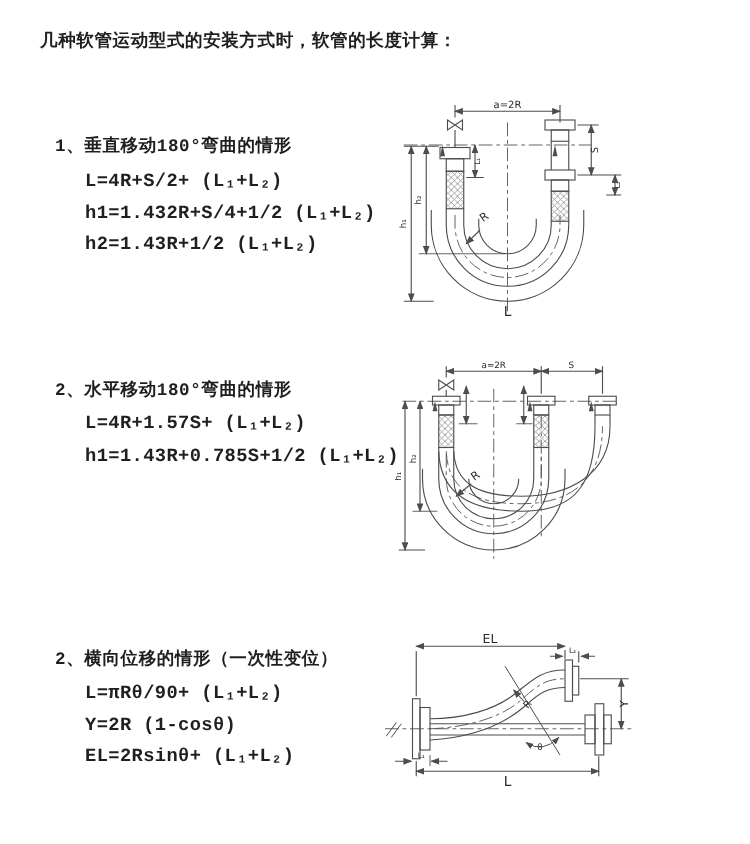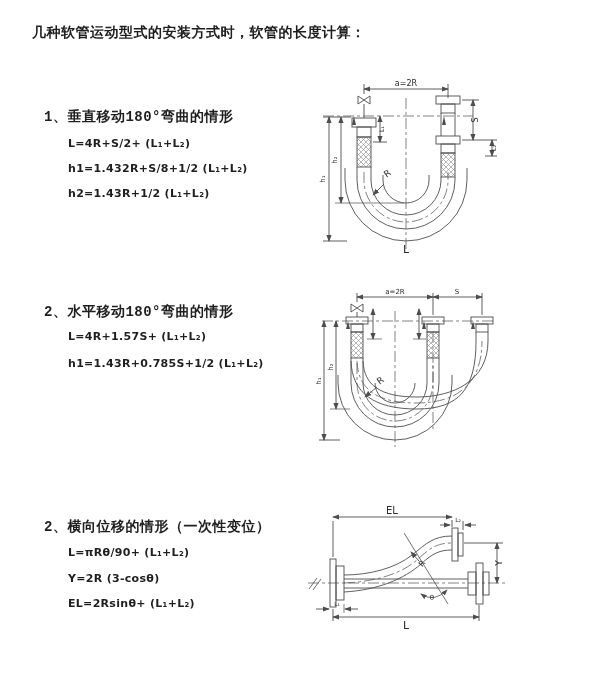--- a/index.html
+++ b/index.html
@@ -2,43 +2,43 @@
 <html><head>
 <meta charset="utf-8">
 <style>
   html,body{margin:0;padding:0;background:#ffffff;}
   .page{
     position:relative;width:600px;height:675px;background:#ffffff;
     font-family:"DejaVu Sans","Liberation Sans",sans-serif;color:#1f1f1f;overflow:hidden;
   }
   .title{position:absolute;left:32px;top:24px;font-size:14px;font-weight:700;letter-spacing:.5px;}
   .heading{position:absolute;font-size:14px;font-weight:700;letter-spacing:.5px;font-family:Liberation Mono, monospace;}
-  .formula{position:absolute;font-size:11px;font-weight:600;letter-spacing:.3px;}
+  .formula{position:absolute;font-size:15px;font-weight:600;letter-spacing:.3px;font-family:Liberation Mono, monospace;}
   svg{position:absolute;}
   svg text{font-family:"DejaVu Sans","Liberation Sans",sans-serif;fill:#2a2a2a;}
 </style>
 </head>
 <body>
 
 <div class="page">
 
   <div class="title">几种软管运动型式的安装方式时，软管的长度计算：</div>
 
   <div class="heading" style="left:44px;top:108px">1、垂直移动180°弯曲的情形</div>
   <div class="formula" style="left:68px;top:137px">L=4R+S/2+ (L₁+L₂)</div>
-  <div class="formula" style="left:68px;top:162px">h1=1.432R+S/8+1/2 (L₁+L₂)</div>
+  <div class="formula" style="left:68px;top:162px">h1=1.432R+S/4+1/2 (L₁+L₂)</div>
   <div class="formula" style="left:68px;top:187px">h2=1.43R+1/2 (L₁+L₂)</div>
 
   <div class="heading" style="left:44px;top:303px">2、水平移动180°弯曲的情形</div>
   <div class="formula" style="left:68px;top:330px">L=4R+1.57S+ (L₁+L₂)</div>
   <div class="formula" style="left:68px;top:357px">h1=1.43R+0.785S+1/2 (L₁+L₂)</div>
 
   <div class="heading" style="left:44px;top:518px">2、横向位移的情形（一次性变位）</div>
   <div class="formula" style="left:68px;top:546px">L=πRθ/90+ (L₁+L₂)</div>
-  <div class="formula" style="left:68px;top:572px">Y=2R (3-cosθ)</div>
+  <div class="formula" style="left:68px;top:572px">Y=2R (1-cosθ)</div>
   <div class="formula" style="left:68px;top:597px">EL=2Rsinθ+ (L₁+L₂)</div>
 
   <svg style="left:311px;top:72px" width="200" height="185" viewBox="0 0 200 185">
     <defs>
       <pattern id="hz1" width="5" height="5" patternUnits="userSpaceOnUse">
         <path d="M0,5 L5,0 M0,0 L5,5" stroke="#8a8a8a" stroke-width="0.6"></path>
       </pattern>
       <marker id="a1" markerWidth="8" markerHeight="6" refX="7" refY="3" orient="auto">
           <path d="M0,0 L8,3 L0,6 Z" fill="#4d4d4d"></path>
         </marker>

